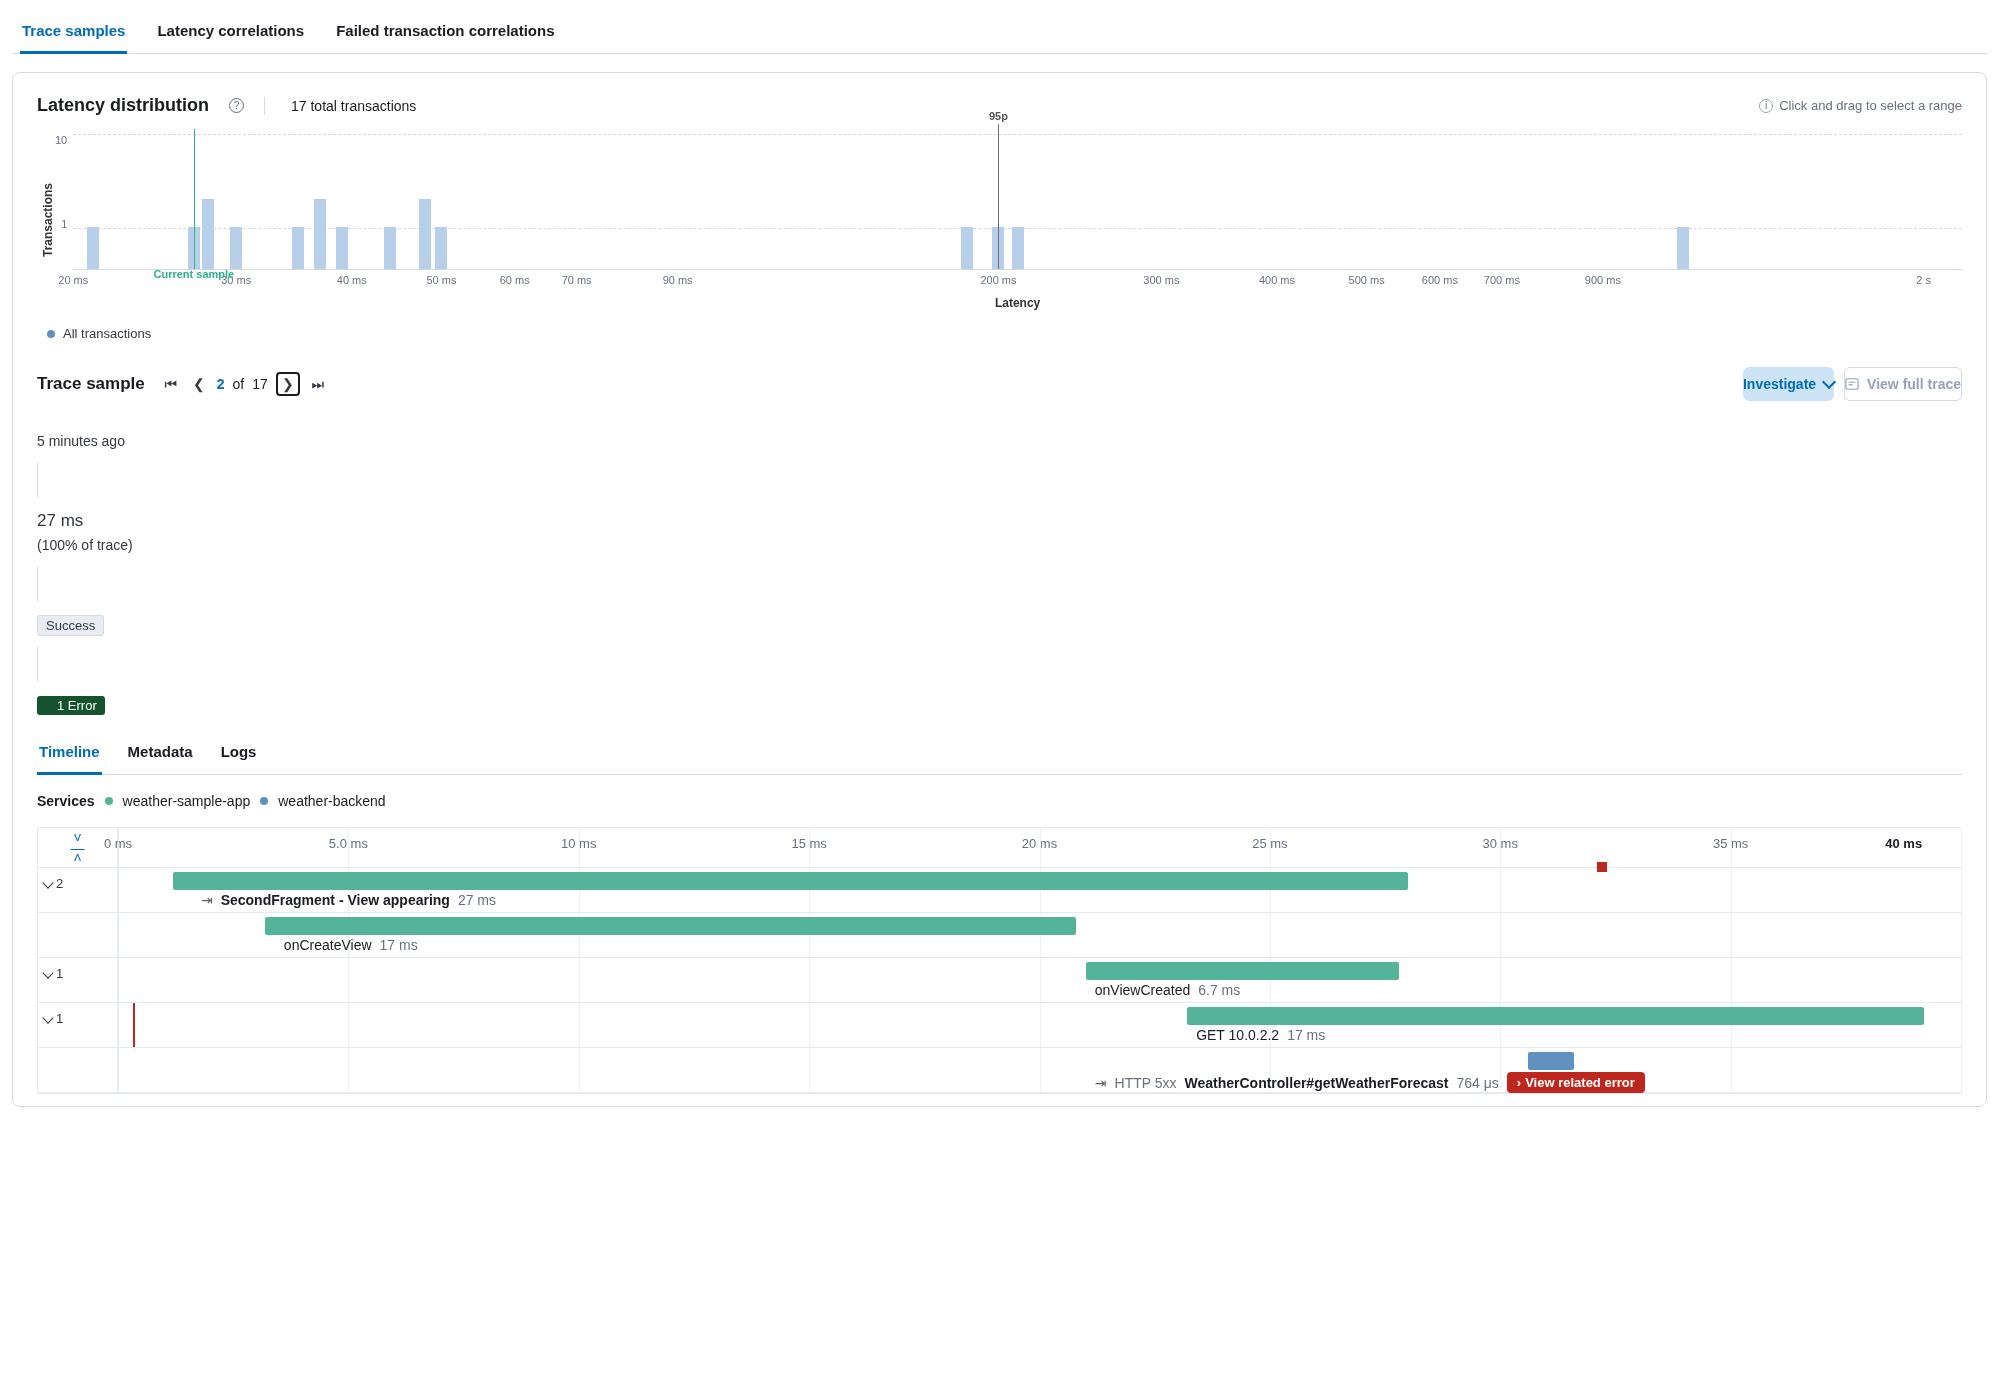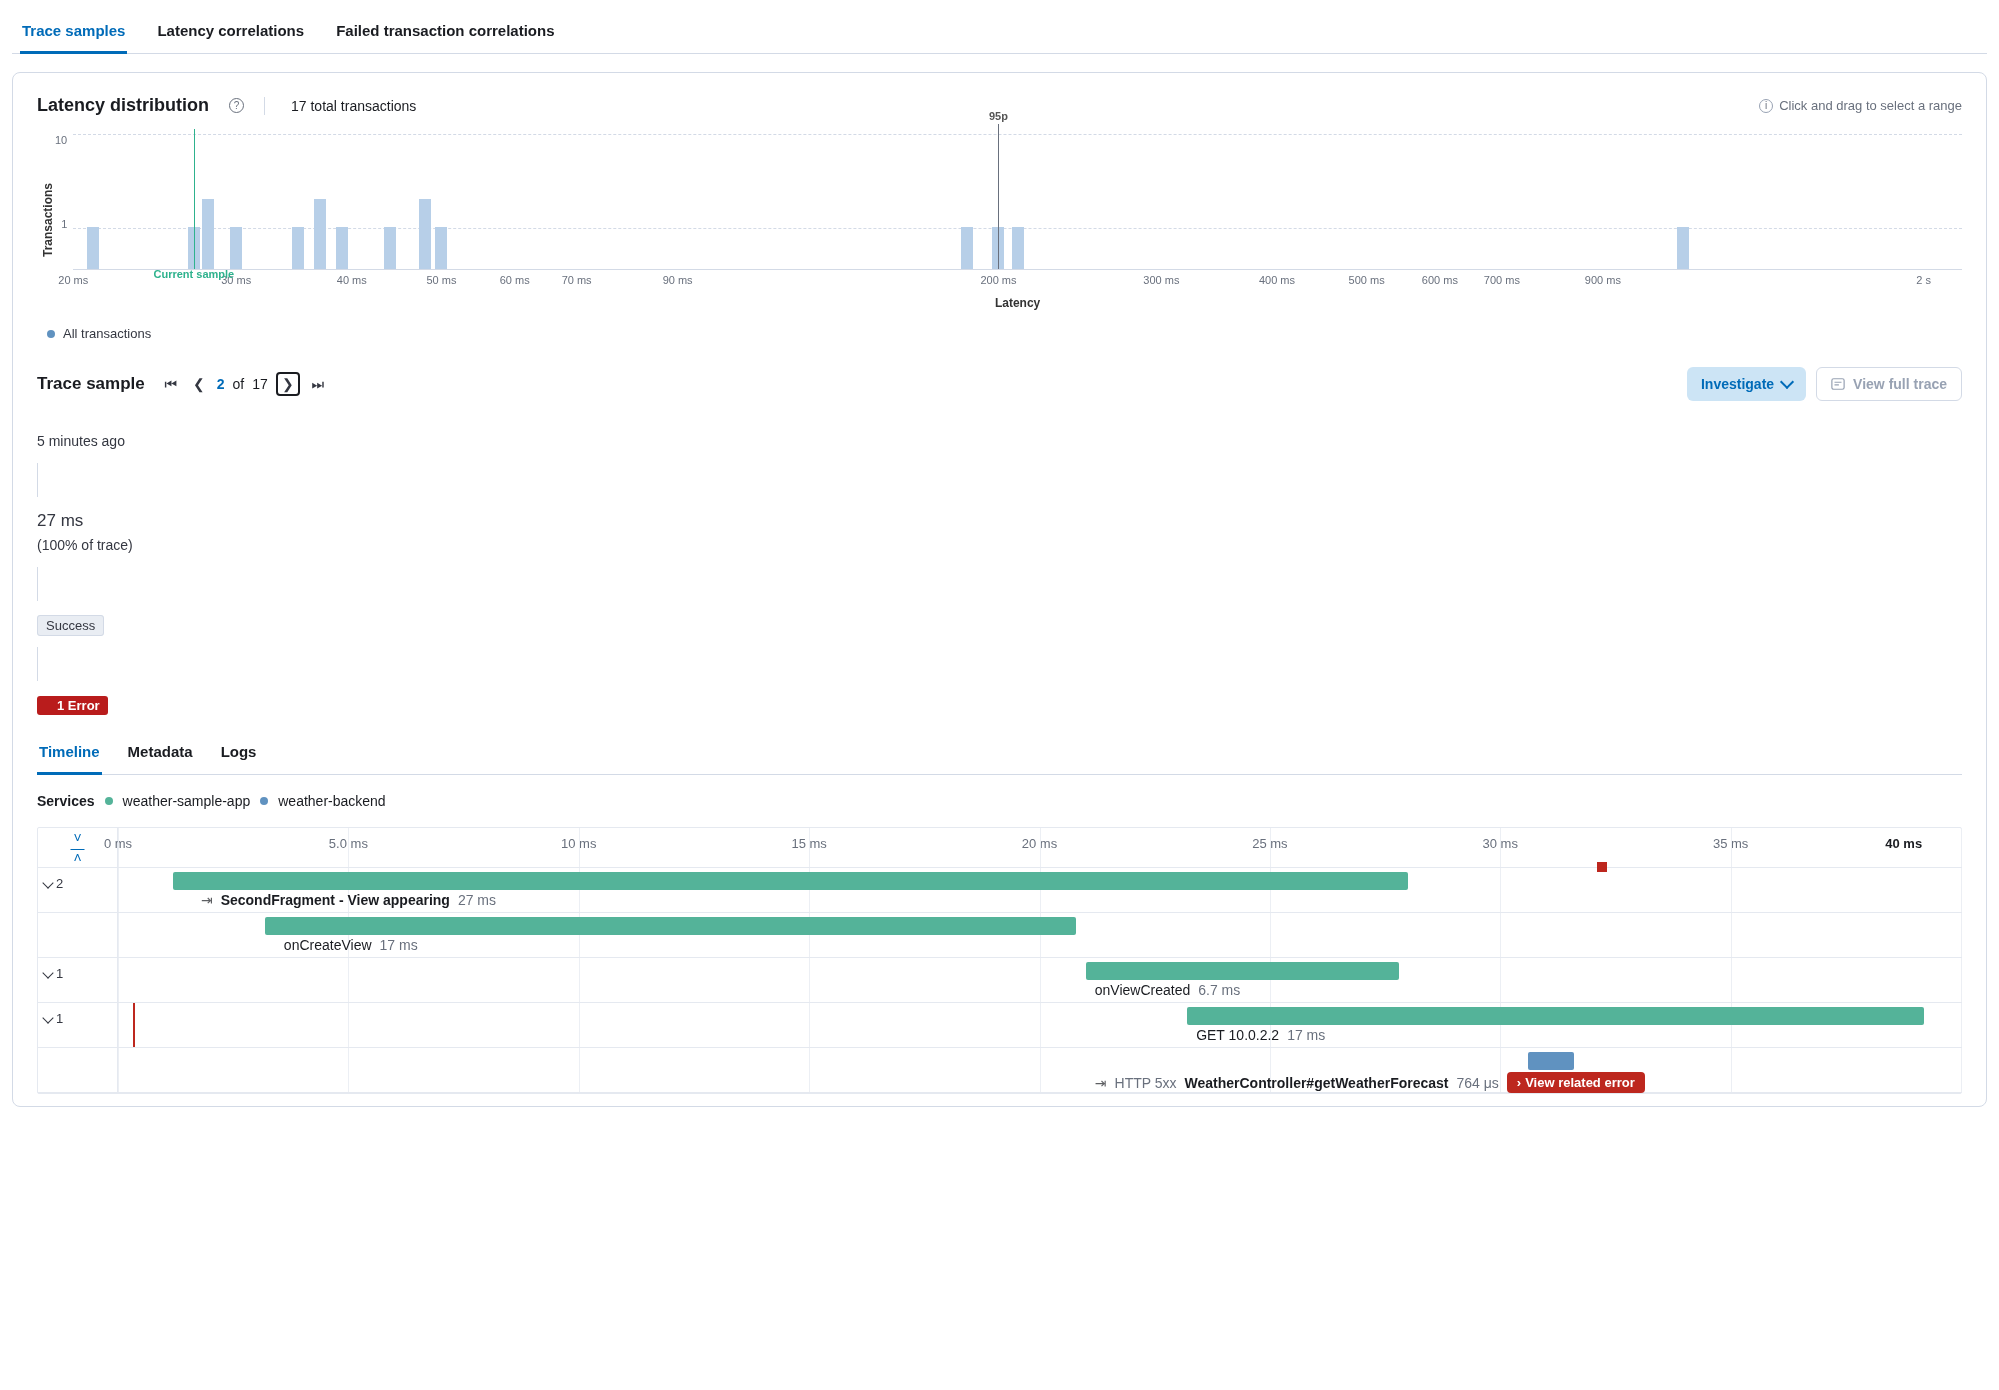--- a/index.html
+++ b/index.html
@@ -36,31 +36,31 @@
   .dot { width:8px; height:8px; border-radius:50%; display:inline-block; }
 
   .ts-header { display:flex; justify-content:space-between; align-items:center; margin-top:26px; }
   .ts-left { display:flex; align-items:center; gap:16px; }
   .ts-title { font-size:17px; font-weight:700; }
   .pager { display:flex; align-items:center; gap:8px; }
   .pbtn { width:20px; height:22px; display:flex; align-items:center; justify-content:center; cursor:pointer; color:#343741;}
   .pbtn.box { border:2px solid #1a1c21; border-radius:4px; width:24px; height:24px;}
   .pnum { color:#006bb8; font-weight:700; }
   .ts-right { display:flex; gap:10px; }
-  .btn { display:flex; align-items:center; gap:8px; padding:8px 14px; border-radius:6px; font-weight:600; font-size:14px; cursor:pointer;}
+  .btn { display:flex; align-items:center; gap:8px; padding:8px 0; border-radius:6px; font-weight:600; font-size:14px; cursor:pointer;}
   .btn.primary { background:#cce4f5; color:#006bb8; }
   .btn.secondary { border:1px solid #d3dae6; color:#98a2b3; }
   .chev-down { width:10px; height:10px; border-right:2px solid #006bb8; border-bottom:2px solid #006bb8; transform:rotate(45deg); margin-top:-4px;}
 
   .meta-row { display:flex; align-items:flex-start; gap:14px; margin-top:28px; font-size:14px; color:#343741;flex-direction:column;}
   .meta-col { display:flex; flex-direction:column; gap:6px; }
   .vbar2 { width:1px; align-self:stretch; background:#d3dae6; min-height:34px;}
   .badge { padding:2px 8px; border-radius:3px; font-size:13px; font-weight:500; }
   .badge.gray { background:#e9edf3; color:#343741; border:1px solid #d3dae6;}
-  .badge.red { background:#b91c1c; color:#fff; font-weight:700;padding-left:20px;}
+  .badge.red { background:#14532d; color:#fff; font-weight:400;padding-left:20px;}
 
   .trace-tabs { display:flex; gap:24px; border-bottom:1px solid #d3dae6; margin-top:20px; }
   .trace-tab { padding:10px 2px 12px; font-weight:700; cursor:pointer; font-size:15px;}
   .trace-tab.active { color:#006bb8; border-bottom:3px solid #006bb8; margin-bottom:-1px;}
 
   .services-row { display:flex; align-items:center; gap:10px; margin-top:18px; font-size:14px;}
   .services-row .lbl { font-weight:700; }
 
   .waterfall { margin-top:18px; border:1px solid #e5e9f0; border-radius:2px;}
   .ruler { display:flex; border-bottom:1px solid #e5e9f0; position:relative; height:40px;}

